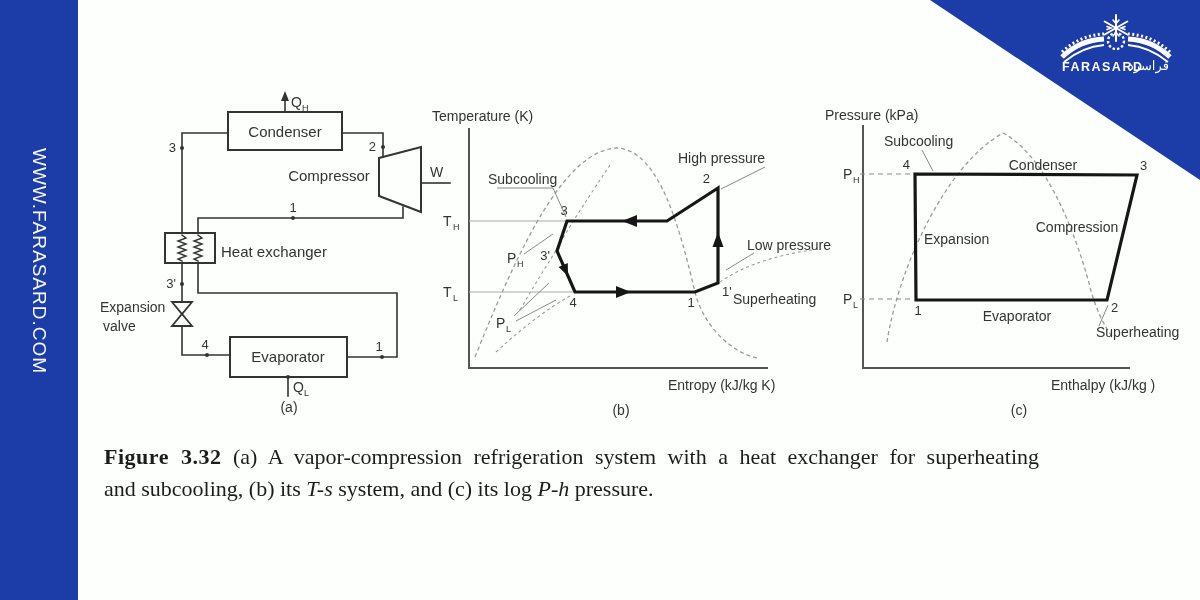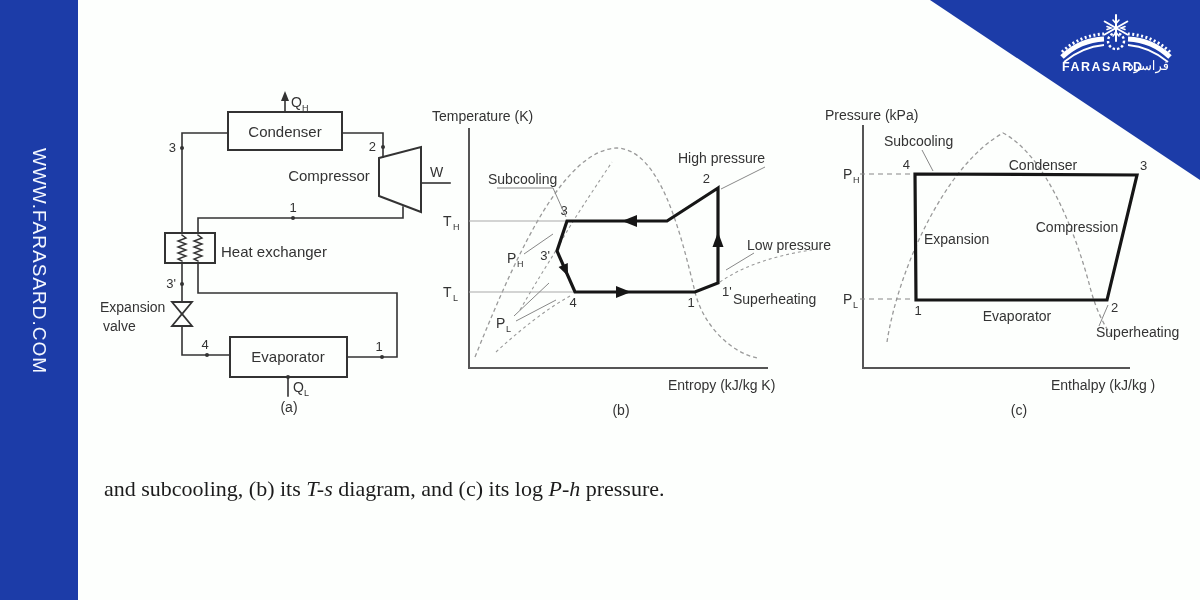--- a/index.html
+++ b/index.html
@@ -245,15 +245,15 @@
       <path d="M1170,57 Q1152,40 1128,39" stroke-width="5"></path>
       <path d="M1170,52 Q1152,35 1128,34" stroke-width="3" stroke-dasharray="2,2.5"></path>
       <path d="M1168,62 Q1150,47 1128,45" stroke-width="1.8"></path>
     </g>
     <text class="logo-name" x="1062" y="71">FARASARD</text>
     <text class="logo-arabic" x="1128" y="70">فراسرد</text>
   </g>
 </svg>
 
 <div class="caption">
-  <br>
-  <span>and subcooling, (b) its </span><i>T-s</i><span> diagram, and (c) its log </span><i>P-h</i><span> pressure.</span>
+  <span class="line1"><b>Figure 3.32</b><span>  (a) A vapor-compression refrigeration system with a heat exchanger for superheating</span></span><br>
+  <span>and subcooling, (b) its </span><i>T-s</i><span> system, and (c) its log </span><i>P-h</i><span> pressure.</span>
 </div>
 
 </body></html>

